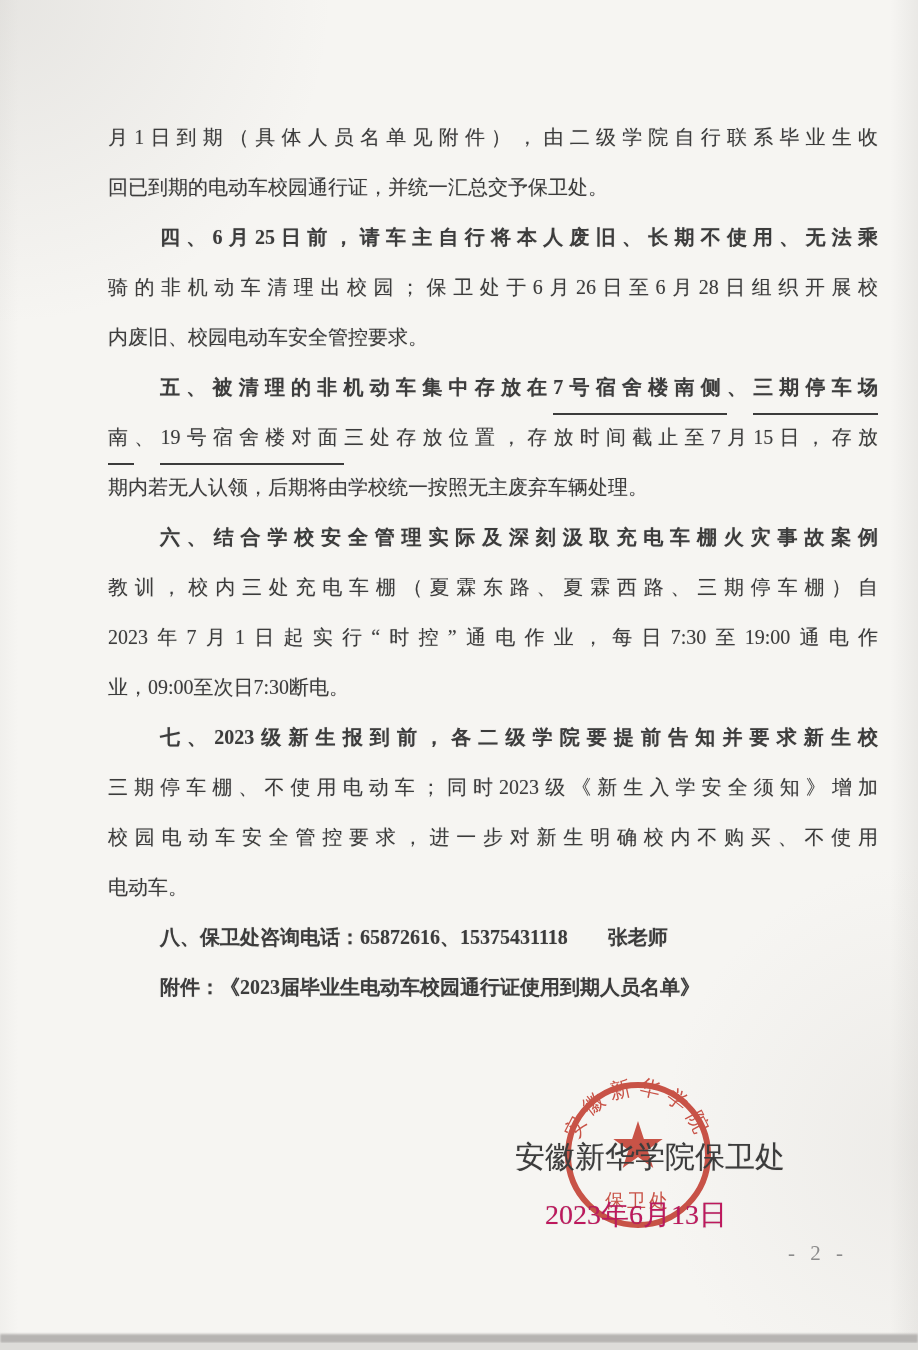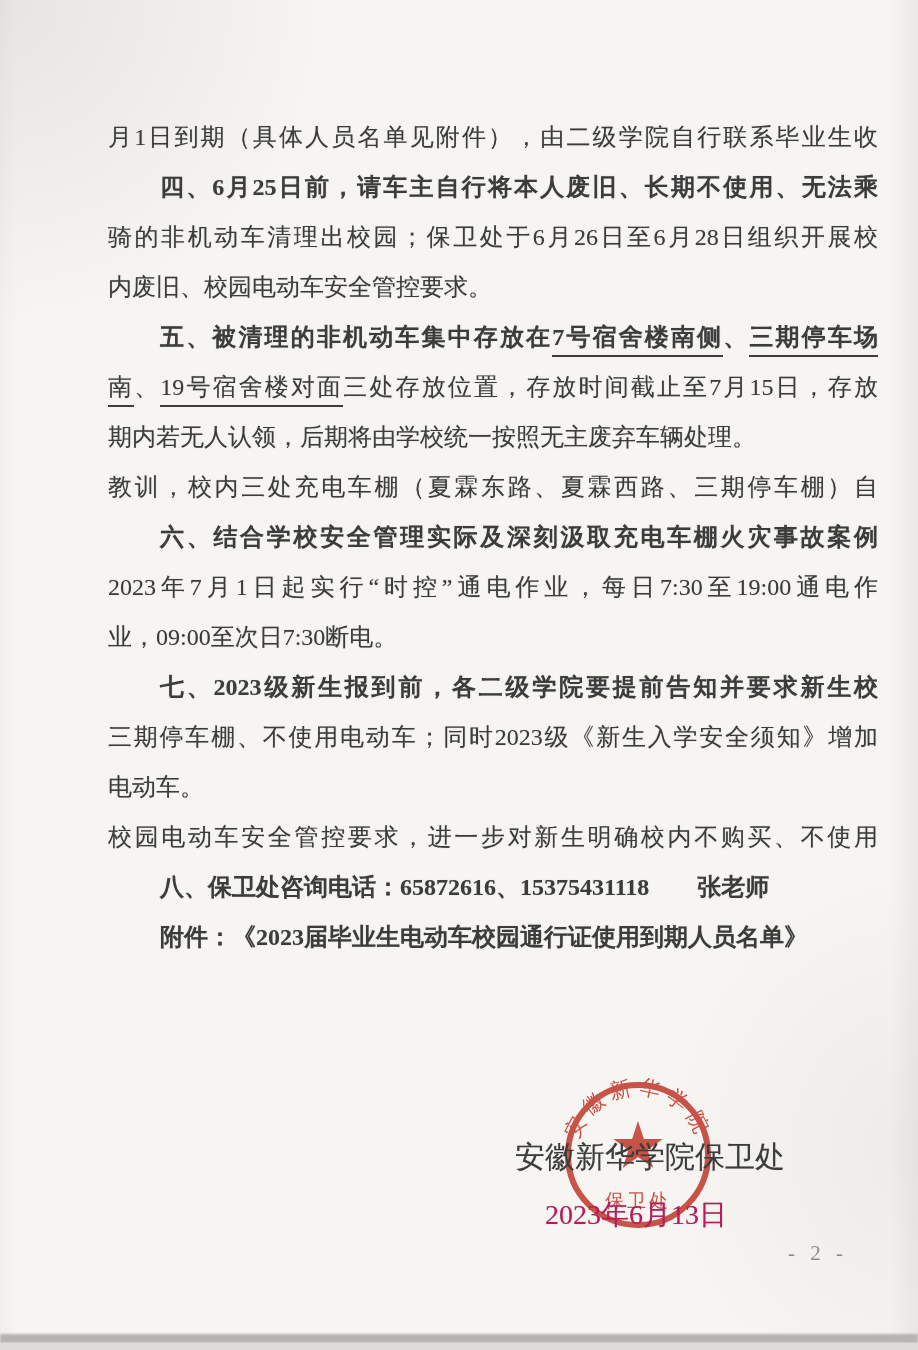--- a/index.html
+++ b/index.html
@@ -15,30 +15,30 @@
       radial-gradient(40% 30% at 100% 85%, rgba(210,207,203,0.25), rgba(210,207,203,0) 70%),
       linear-gradient(to left, rgba(185,183,180,0.20) 0%, rgba(185,183,180,0) 3%),
       linear-gradient(to right, rgba(200,198,195,0.12) 0%, rgba(200,198,195,0) 2%);
   }
   .bottom-edge{position:absolute;left:0;width:918px;pointer-events:none;}
   .edge-dark{top:1334px;height:9px;background:#b6b4b2;filter:blur(1px);}
   .edge-light{top:1343px;height:7px;background:#dddcd9;}
 
   .body-text{
     position:absolute;left:108px;top:112px;width:770px;
-    color:#3c3c3c;font-size:24px;
+    color:#3c3c3c;font-size:20px;
     text-shadow:0 0 1px rgba(70,70,70,0.35);
   }
   .line{
     height:50px;line-height:50px;white-space:nowrap;
     text-align:justify;text-align-last:left;
   }
   .line.jfull{text-align-last:justify;}
   .line.ind{padding-left:52px;font-weight:bold;}
-  .u{border-bottom:2px solid #3c3c3c;padding-bottom:5px;}
+  .u{border-bottom:2px solid #3c3c3c;padding-bottom:15px;}
 
   .sig-org{
     position:absolute;left:498px;top:1136px;width:304px;height:42px;
     line-height:42px;text-align:center;font-size:30px;color:#3c3c3c;
     text-shadow:0 0 1px rgba(70,70,70,0.35);z-index:3;
   }
   .sig-date{
     position:absolute;left:538px;top:1194px;width:196px;height:42px;
     line-height:42px;text-align:center;font-size:28px;color:#be185d;
     text-shadow:0 0 1px rgba(70,70,70,0.35);z-index:3;
@@ -55,38 +55,39 @@
   }
 </style>
 </head>
 <body>
 
 <div>
   <div class="scan-shade"></div>
 
   <div class="body-text">
     <div class="line jfull"><span>月1日到期（具体人员名单见附件），由二级学院自行联系毕业生收</span></div>
+    <div class="line"><span>回已到期的电动车校园通行证，并统一汇总交予保卫处。</span></div>
     <div class="line ind jfull"><span>四、6月25日前，请车主自行将本人废旧、长期不使用、无法乘</span></div>
     <div class="line jfull"><span>骑的非机动车清理出校园；保卫处于6月26日至6月28日组织开展校</span></div>
     <div class="line"><span>内废旧、校园电动车安全管控要求。</span></div>
     <div class="line ind jfull">
       <span>五、被清理的非机动车集中存放在</span><span class="u">7号宿舍楼南侧</span><span>、</span><span class="u">三期停车场</span>
     </div>
     <div class="line jfull">
       <span class="u">南</span><span>、</span><span class="u">19号宿舍楼对面</span><span>三处存放位置，存放时间截止至7月15日，存放</span>
     </div>
     <div class="line"><span>期内若无人认领，后期将由学校统一按照无主废弃车辆处理。</span></div>
+    <div class="line ind jfull"><span>六、结合学校安全管理实际及深刻汲取充电车棚火灾事故案例</span></div>
     <div class="line jfull"><span>教训，校内三处充电车棚（夏霖东路、夏霖西路、三期停车棚）自</span></div>
-    <div class="line ind jfull"><span>六、结合学校安全管理实际及深刻汲取充电车棚火灾事故案例</span></div>
     <div class="line jfull"><span>2023年7月1日起实行“时控”通电作业，每日7:30至19:00通电作</span></div>
     <div class="line"><span>业，09:00至次日7:30断电。</span></div>
     <div class="line ind jfull"><span>七、2023级新生报到前，各二级学院要提前告知并要求新生校</span></div>
     <div class="line jfull"><span>三期停车棚、不使用电动车；同时2023级《新生入学安全须知》增加</span></div>
+    <div class="line jfull"><span>校园电动车安全管控要求，进一步对新生明确校内不购买、不使用</span></div>
     <div class="line"><span>电动车。</span></div>
-    <div class="line jfull"><span>校园电动车安全管控要求，进一步对新生明确校内不购买、不使用</span></div>
     <div class="line ind"><span>八、保卫处咨询电话：65872616、15375431118　　张老师</span></div>
     <div class="line ind"><span>附件：《2023届毕业生电动车校园通行证使用到期人员名单》</span></div>
   </div>
 
   <div class="sig-org">安徽新华学院保卫处</div>
   <div class="sig-date">2023年6月13日</div>
 
   <svg class="stamp" viewBox="-78 -78 156 156" xmlns="http://www.w3.org/2000/svg">
     <circle cx="0" cy="0" r="70" fill="none" stroke="#c8382b" stroke-width="6"></circle>
     <polygon transform="translate(0,-8)" points="0,-26 5.9,-8.1 24.7,-8 9.5,3.1 15.3,21 0,10 -15.3,21 -9.5,3.1 -24.7,-8 -5.9,-8.1" fill="#c8382b"></polygon>

